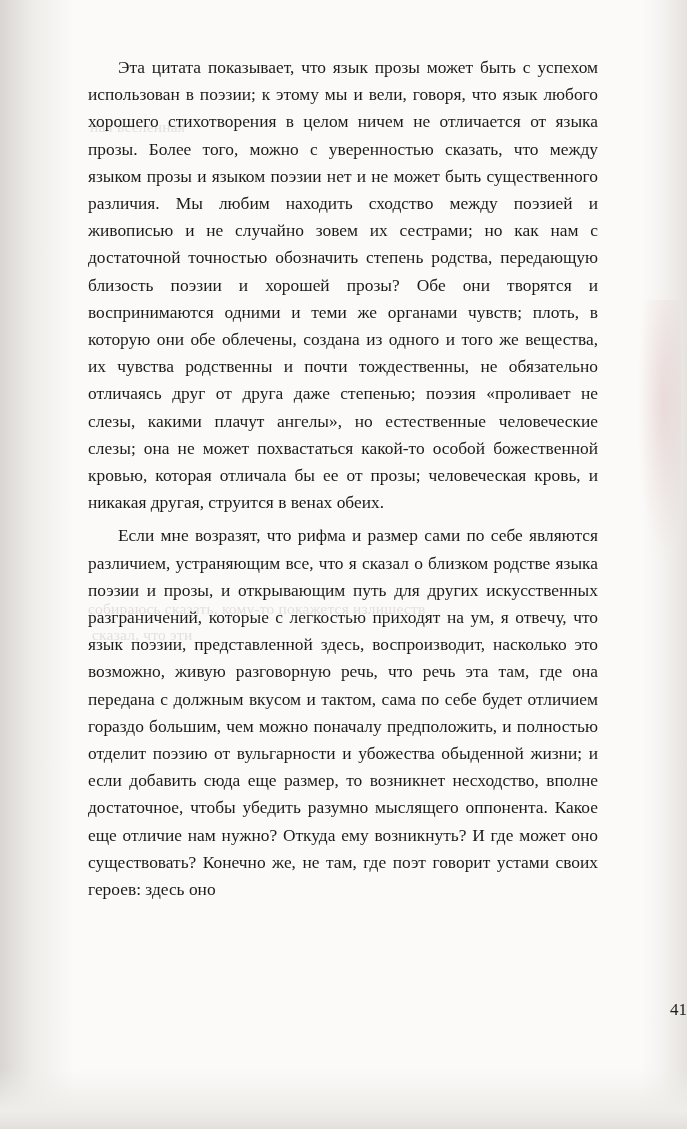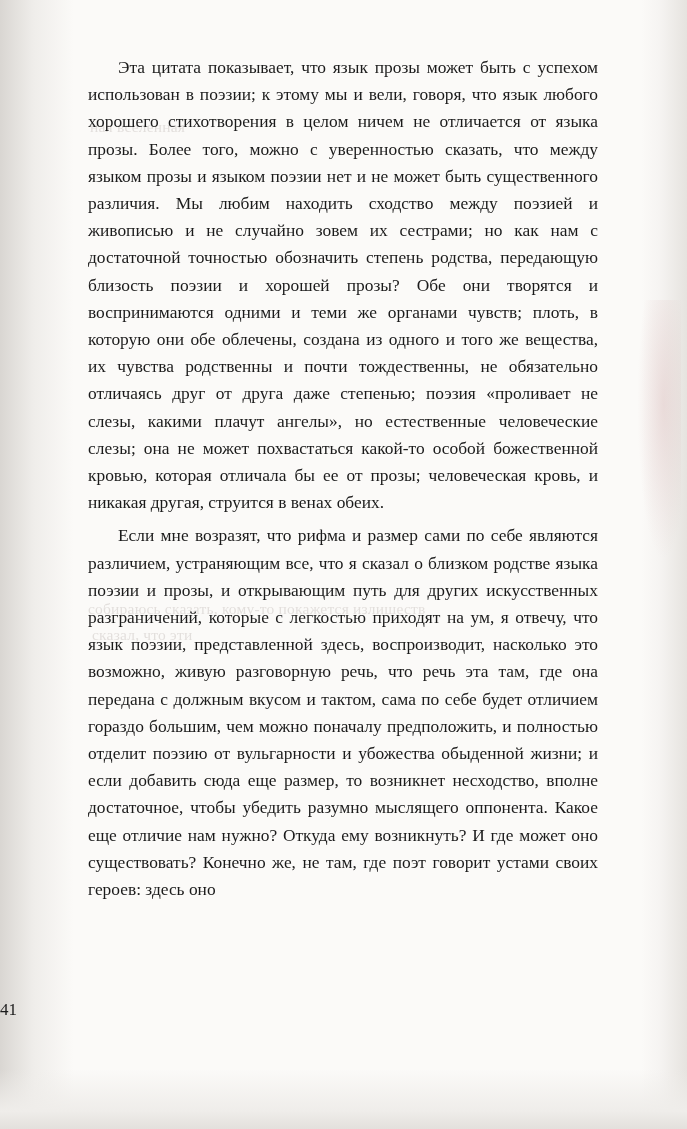--- a/index.html
+++ b/index.html
@@ -98,21 +98,21 @@
   }
   .it {
     font-style: italic;
   }
 
   .folio {
     position: absolute;
     top: 1000px;
     left: 0;
     width: 687px;
-    text-align: left;
+    text-align: right;
     font-size: 17px;
     color: #1b1b1b;
   }
 </style>
 </head>
 <body>
 
 <div class="page-scan">
 
   <div class="scan-edge-left"></div>

